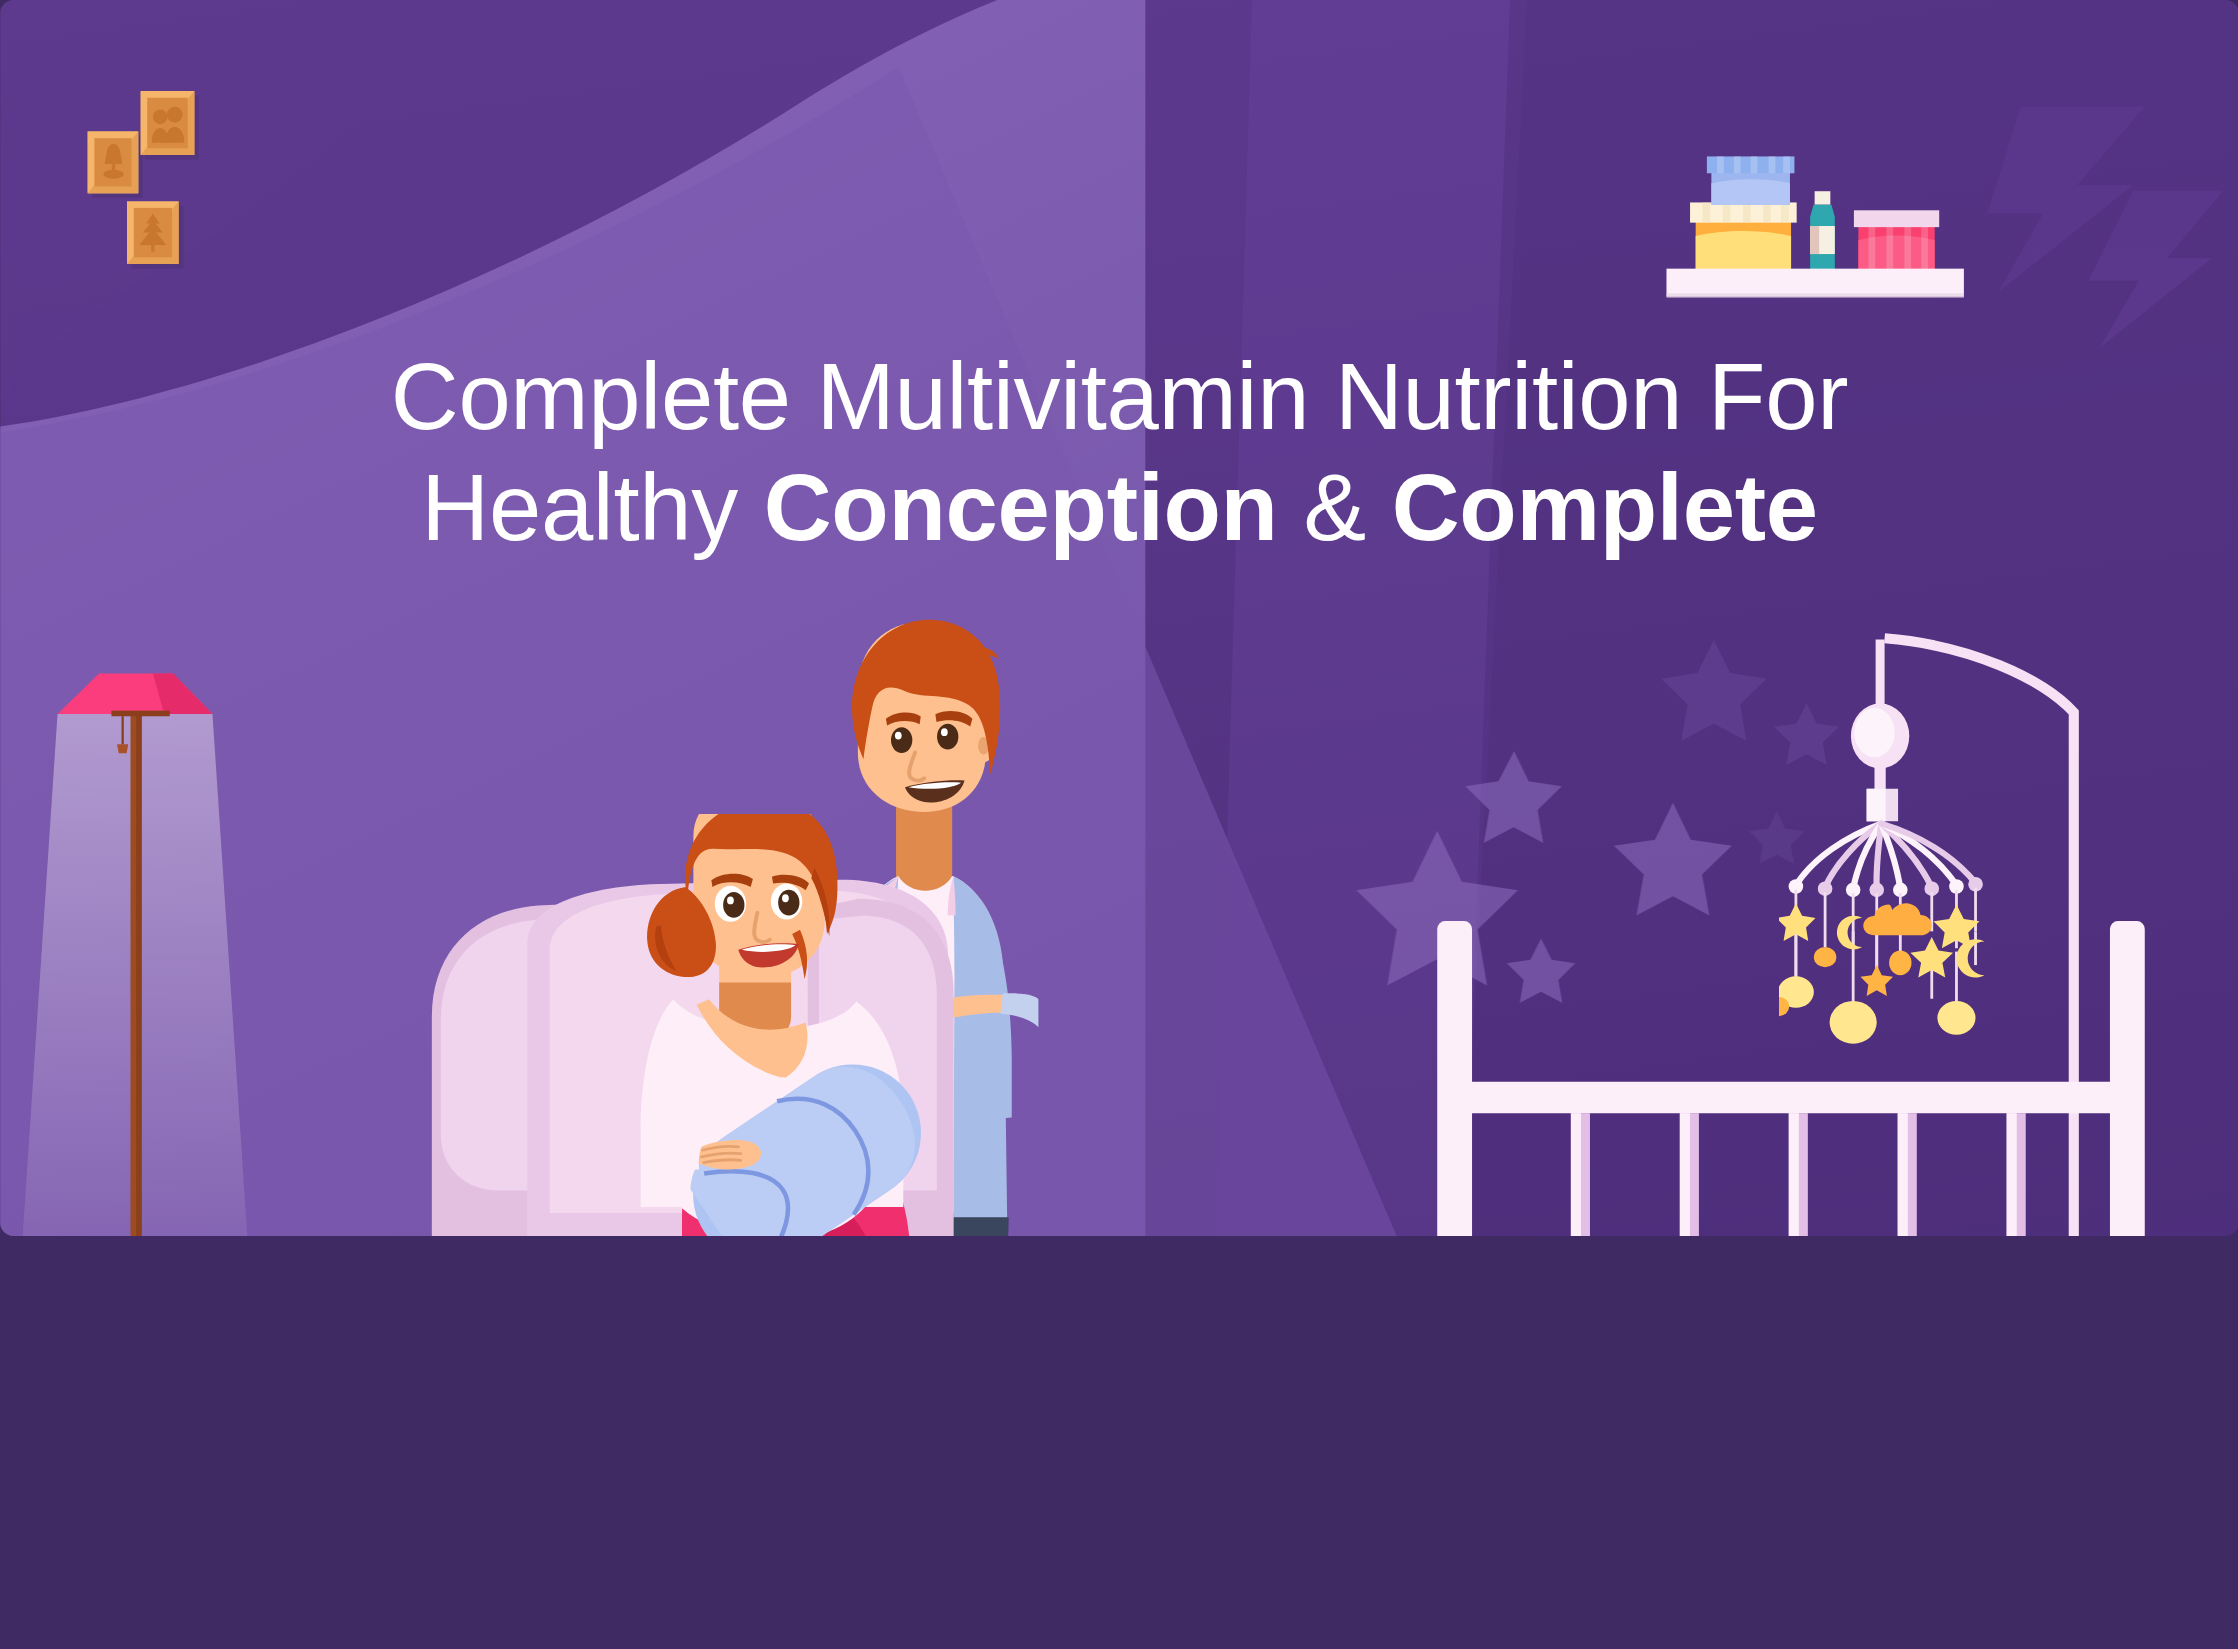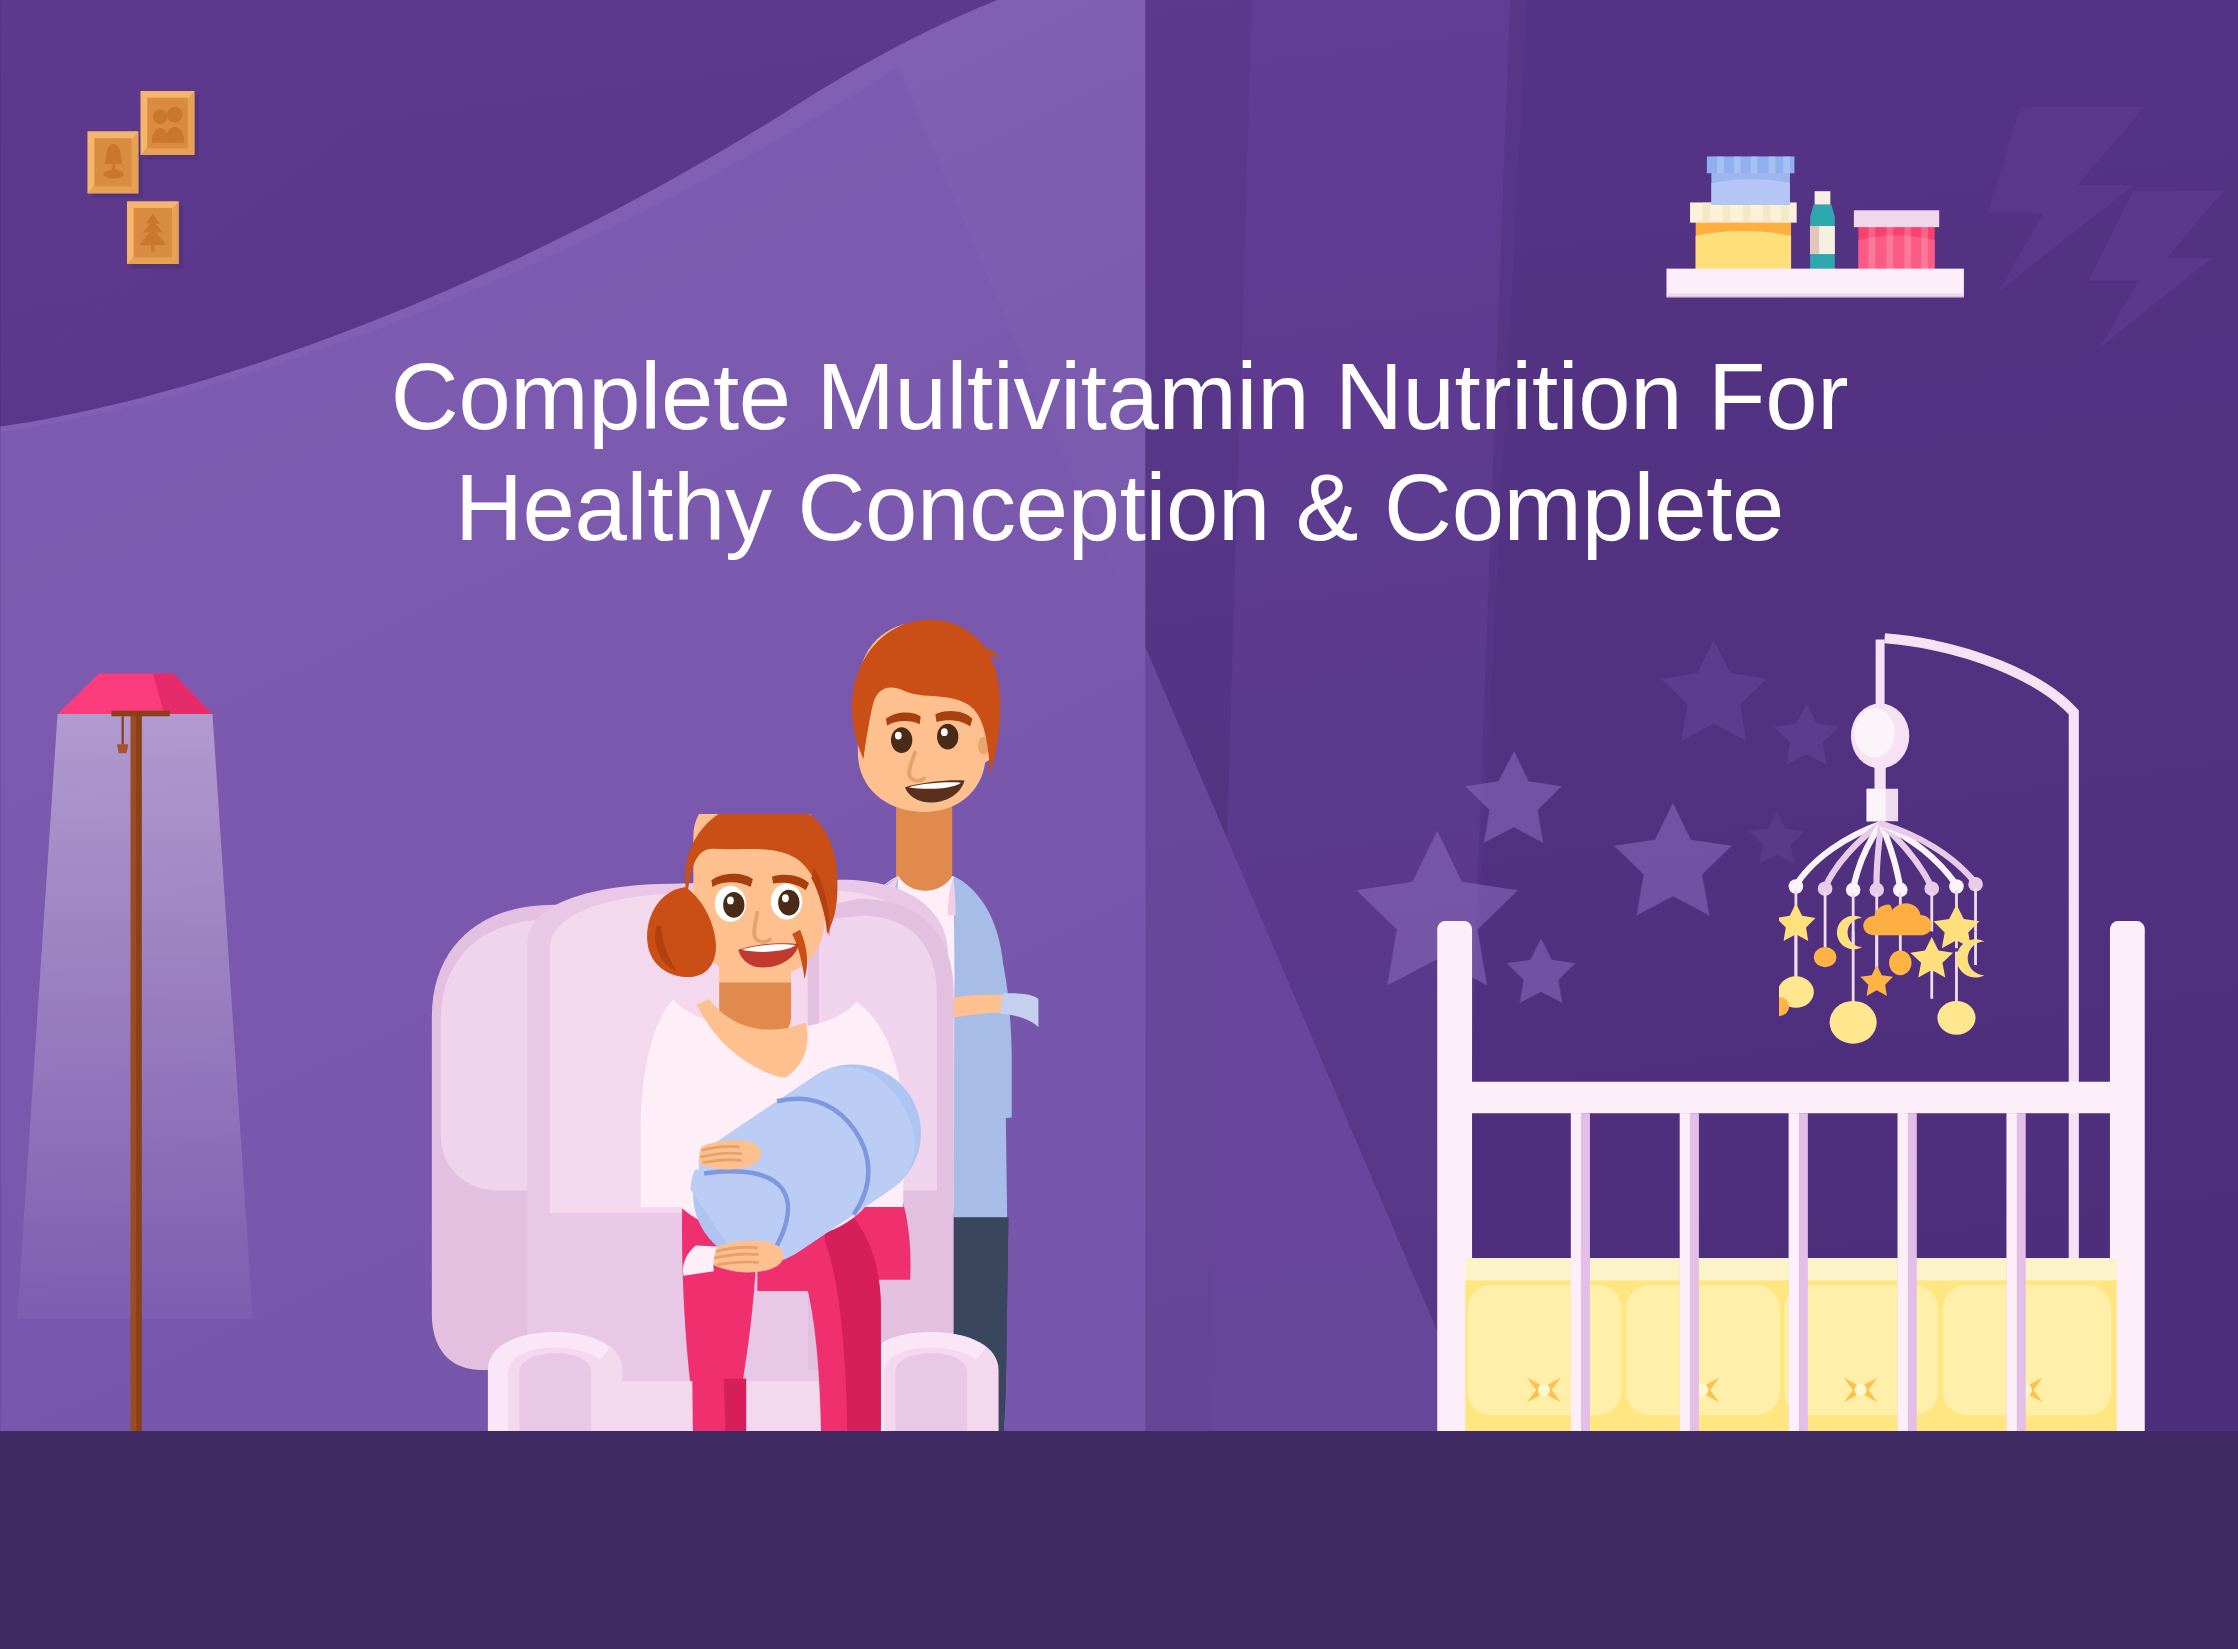--- a/index.html
+++ b/index.html
@@ -1,41 +1,42 @@
 <!DOCTYPE html>
 <html style="font-size:9px"><head>
 <meta charset="utf-8">
 <style>
   html,body{margin:0;padding:0;background:#3f2a63;}
   #stage{
     position:relative;
-    width:2239px;height:1431px;
+    width:2239px;height:1236px;
     overflow:hidden;
     font-family:"Liberation Sans", sans-serif;
     transform-origin: 0 0;
+    border-radius: 14px;
   }
   .abs{position:absolute;}
   svg{display:block;}
   
   #headline{
     position:absolute;
     left:0; top:342px;
     width:2239px;
     text-align:center;
     color:#ffffff;
     line-height:1.18;
     letter-spacing:-0.3px;
     pointer-events:none;
   }
   #headline .ln{
     display:block;
     font-size:94px;
     font-weight:400;
   }
-  #headline .b{font-weight:400;}
+  #headline .b{font-weight:700;}
   #headline .amp{font-weight:400;}
 </style>
 </head>
 <body>
 
 <div id="stage">
 
   <svg class="abs" width="2239" height="1649" viewBox="0 0 3988 2938" style="left:0;top:0;">
     <defs>
       <linearGradient id="gWallLight" x1="0" y1="0" x2="0.35" y2="1">

